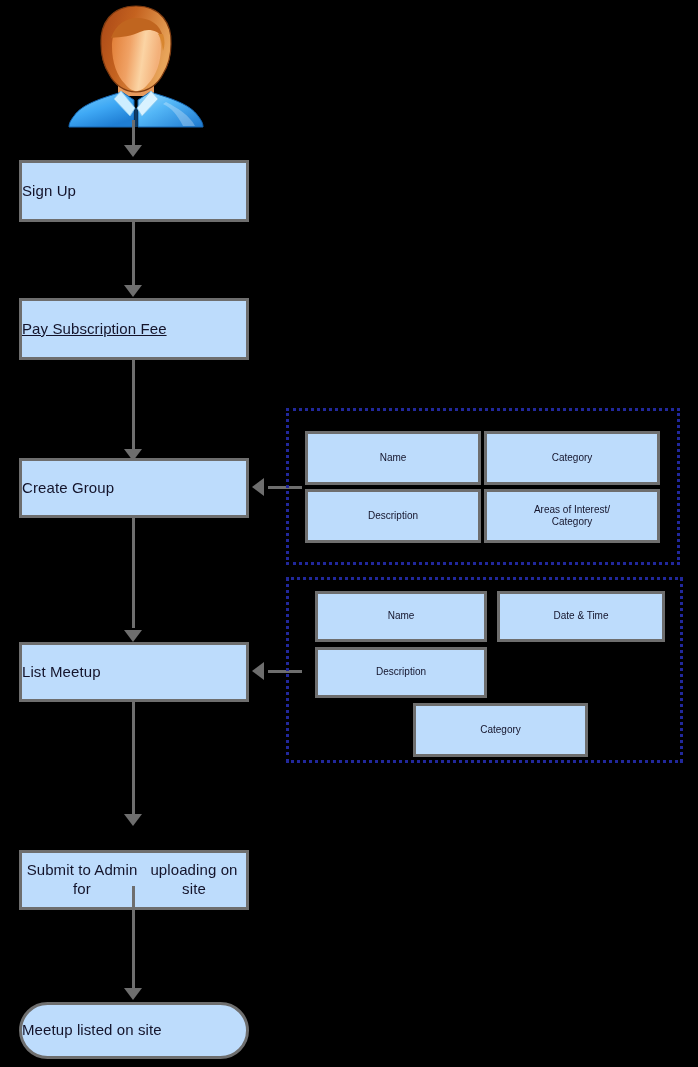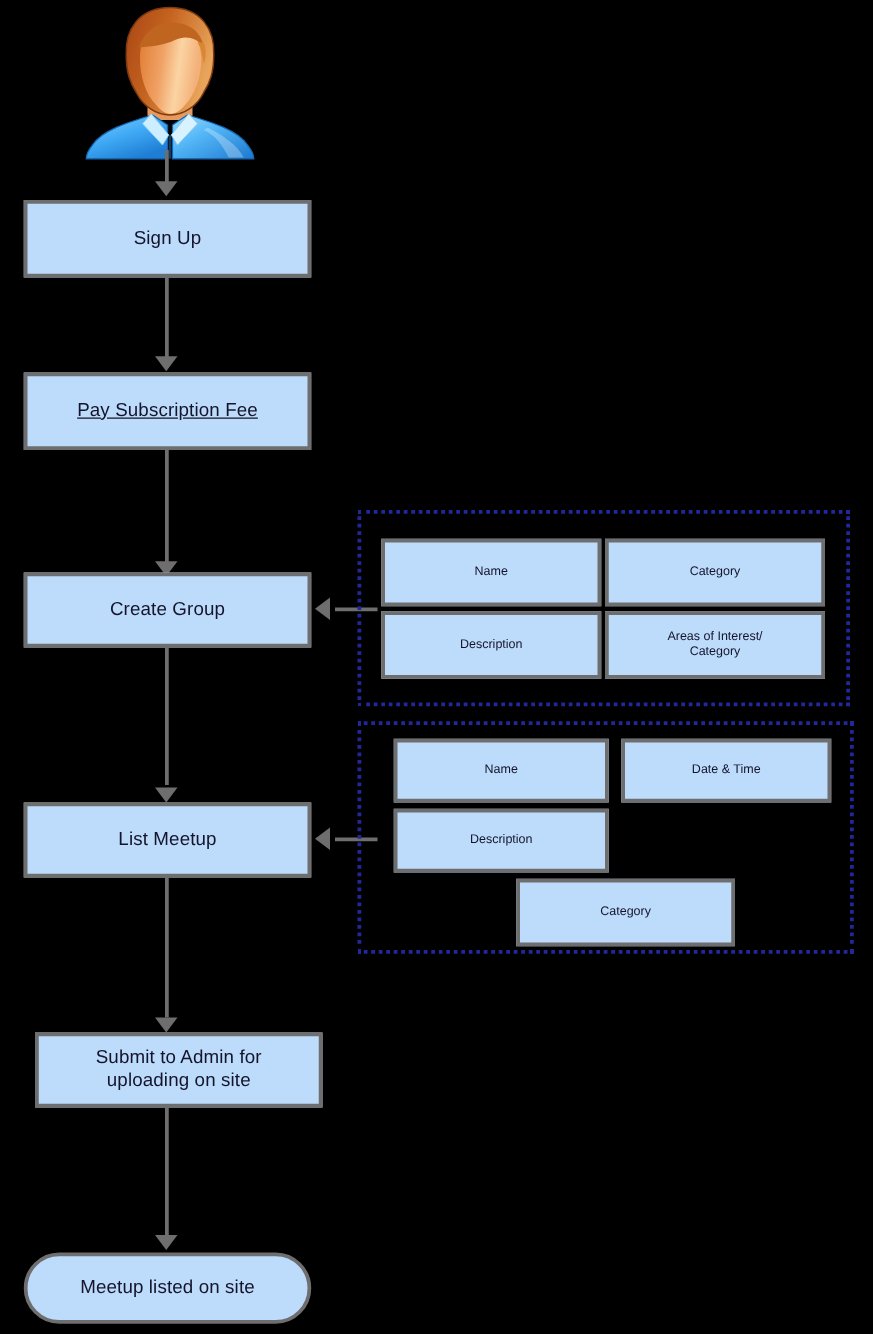--- a/index.html
+++ b/index.html
@@ -20,21 +20,20 @@
   .node {
     position: absolute;
     box-sizing: border-box;
     background: #bddcfc;
     border: 3px solid #6e6e6e;
     color: #14142b;
     font-size: 15px;
     line-height: 1.25;
     display: flex;
     align-items: center;
-    justify-content: center;
     text-align: center;
     letter-spacing: 0.1px;
   }
   .node.terminal {
     border-radius: 999px;
     border-width: 3px;
   }
 
   
   .attr {
@@ -219,21 +218,21 @@
   <div class="attr" style="left:315px; top:647px; width:172px; height:51px;">
     <span>Description</span>
   </div>
   <div class="attr" style="left:413px; top:703px; width:175px; height:54px;">
     <span>Category</span>
   </div>
 
   <div class="vline" style="left:132px; top:702px; height:112px;"></div>
   <div class="arrow-down" style="left:124px; top:814px;"></div>
 
-  <div class="node" style="left:19px; top:826px; width:230px; height:60px; flex-direction:column;margin-left:9px;">
+  <div class="node" style="left:19px; top:850px; width:230px; height:60px; flex-direction:row;">
     <span>Submit to Admin for</span>
     <span>uploading on site</span>
   </div>
 
   <div class="vline" style="left:132px; top:886px; height:106px;"></div>
   <div class="arrow-down" style="left:124px; top:988px;"></div>
 
   <div class="node terminal" style="left:19px; top:1002px; width:230px; height:57px;">
     <span>Meetup listed on site</span>
   </div>

